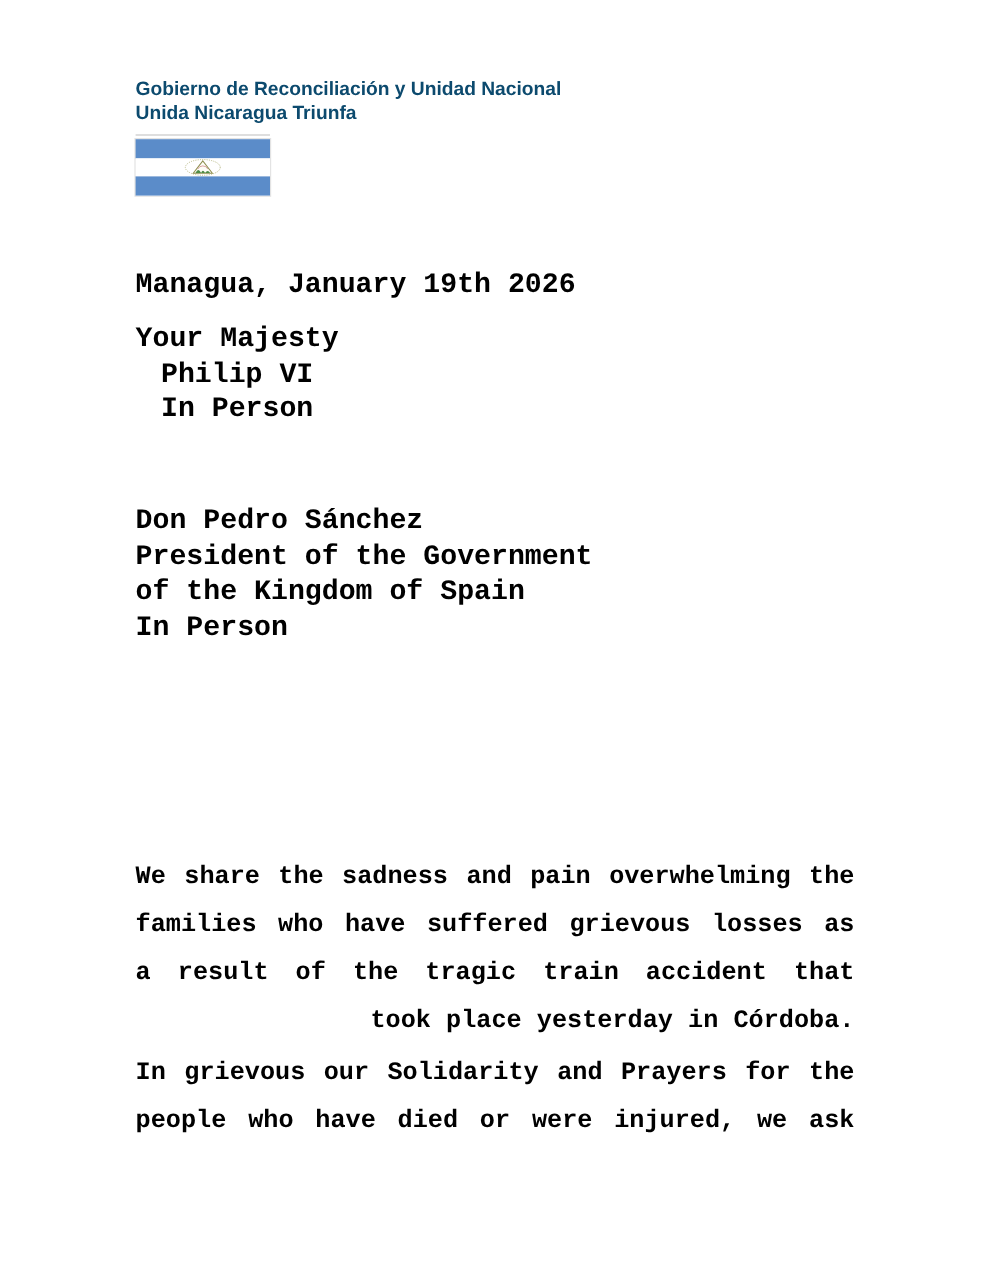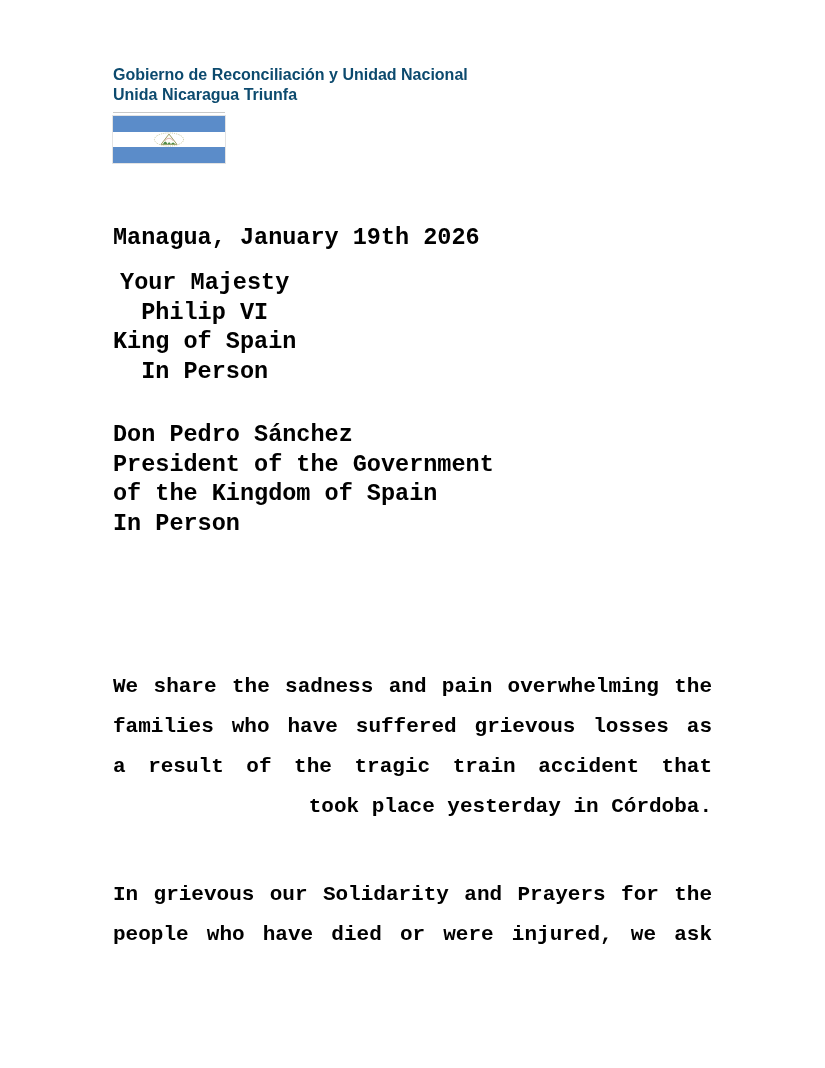--- a/index.html
+++ b/index.html
@@ -70,21 +70,21 @@
   .para {
     position: absolute;
     left: 113px;
     width: 599px;
     font-family: "Liberation Mono", "DejaVu Sans Mono", monospace;
     font-weight: bold;
     font-size: 21px;
     line-height: 40px;
     color: #000000;
   }
-  .para1 { top: 667px; }
+  .para1 { top: 712px; }
   .para2 { top: 875px; }
   .jline {
     text-align: justify;
     text-align-last: justify;
     white-space: normal;
     word-spacing: 0.01px;
   }
   .lline {
     text-align: right;
     white-space: nowrap;
@@ -112,21 +112,20 @@
         <path d="M15.5,9.5 A5,5 0 0 1 24.5,9.5" fill="none" stroke="#c87878" stroke-width="0.6"></path>
       </svg>
     </div>
   </div>
 
   <div class="mono dateline">Managua, January 19th 2026</div>
 
   <div class="mono addr1">
     <div>Your Majesty</div>
     <div>Philip VI</div>
-    <div>King of Spain</div>
     <div>In Person</div>
   </div>
 
   <div class="mono addr2">
     <div>Don Pedro Sánchez</div>
     <div>President of the Government</div>
     <div>of the Kingdom of Spain</div>
     <div>In Person</div>
   </div>
 

